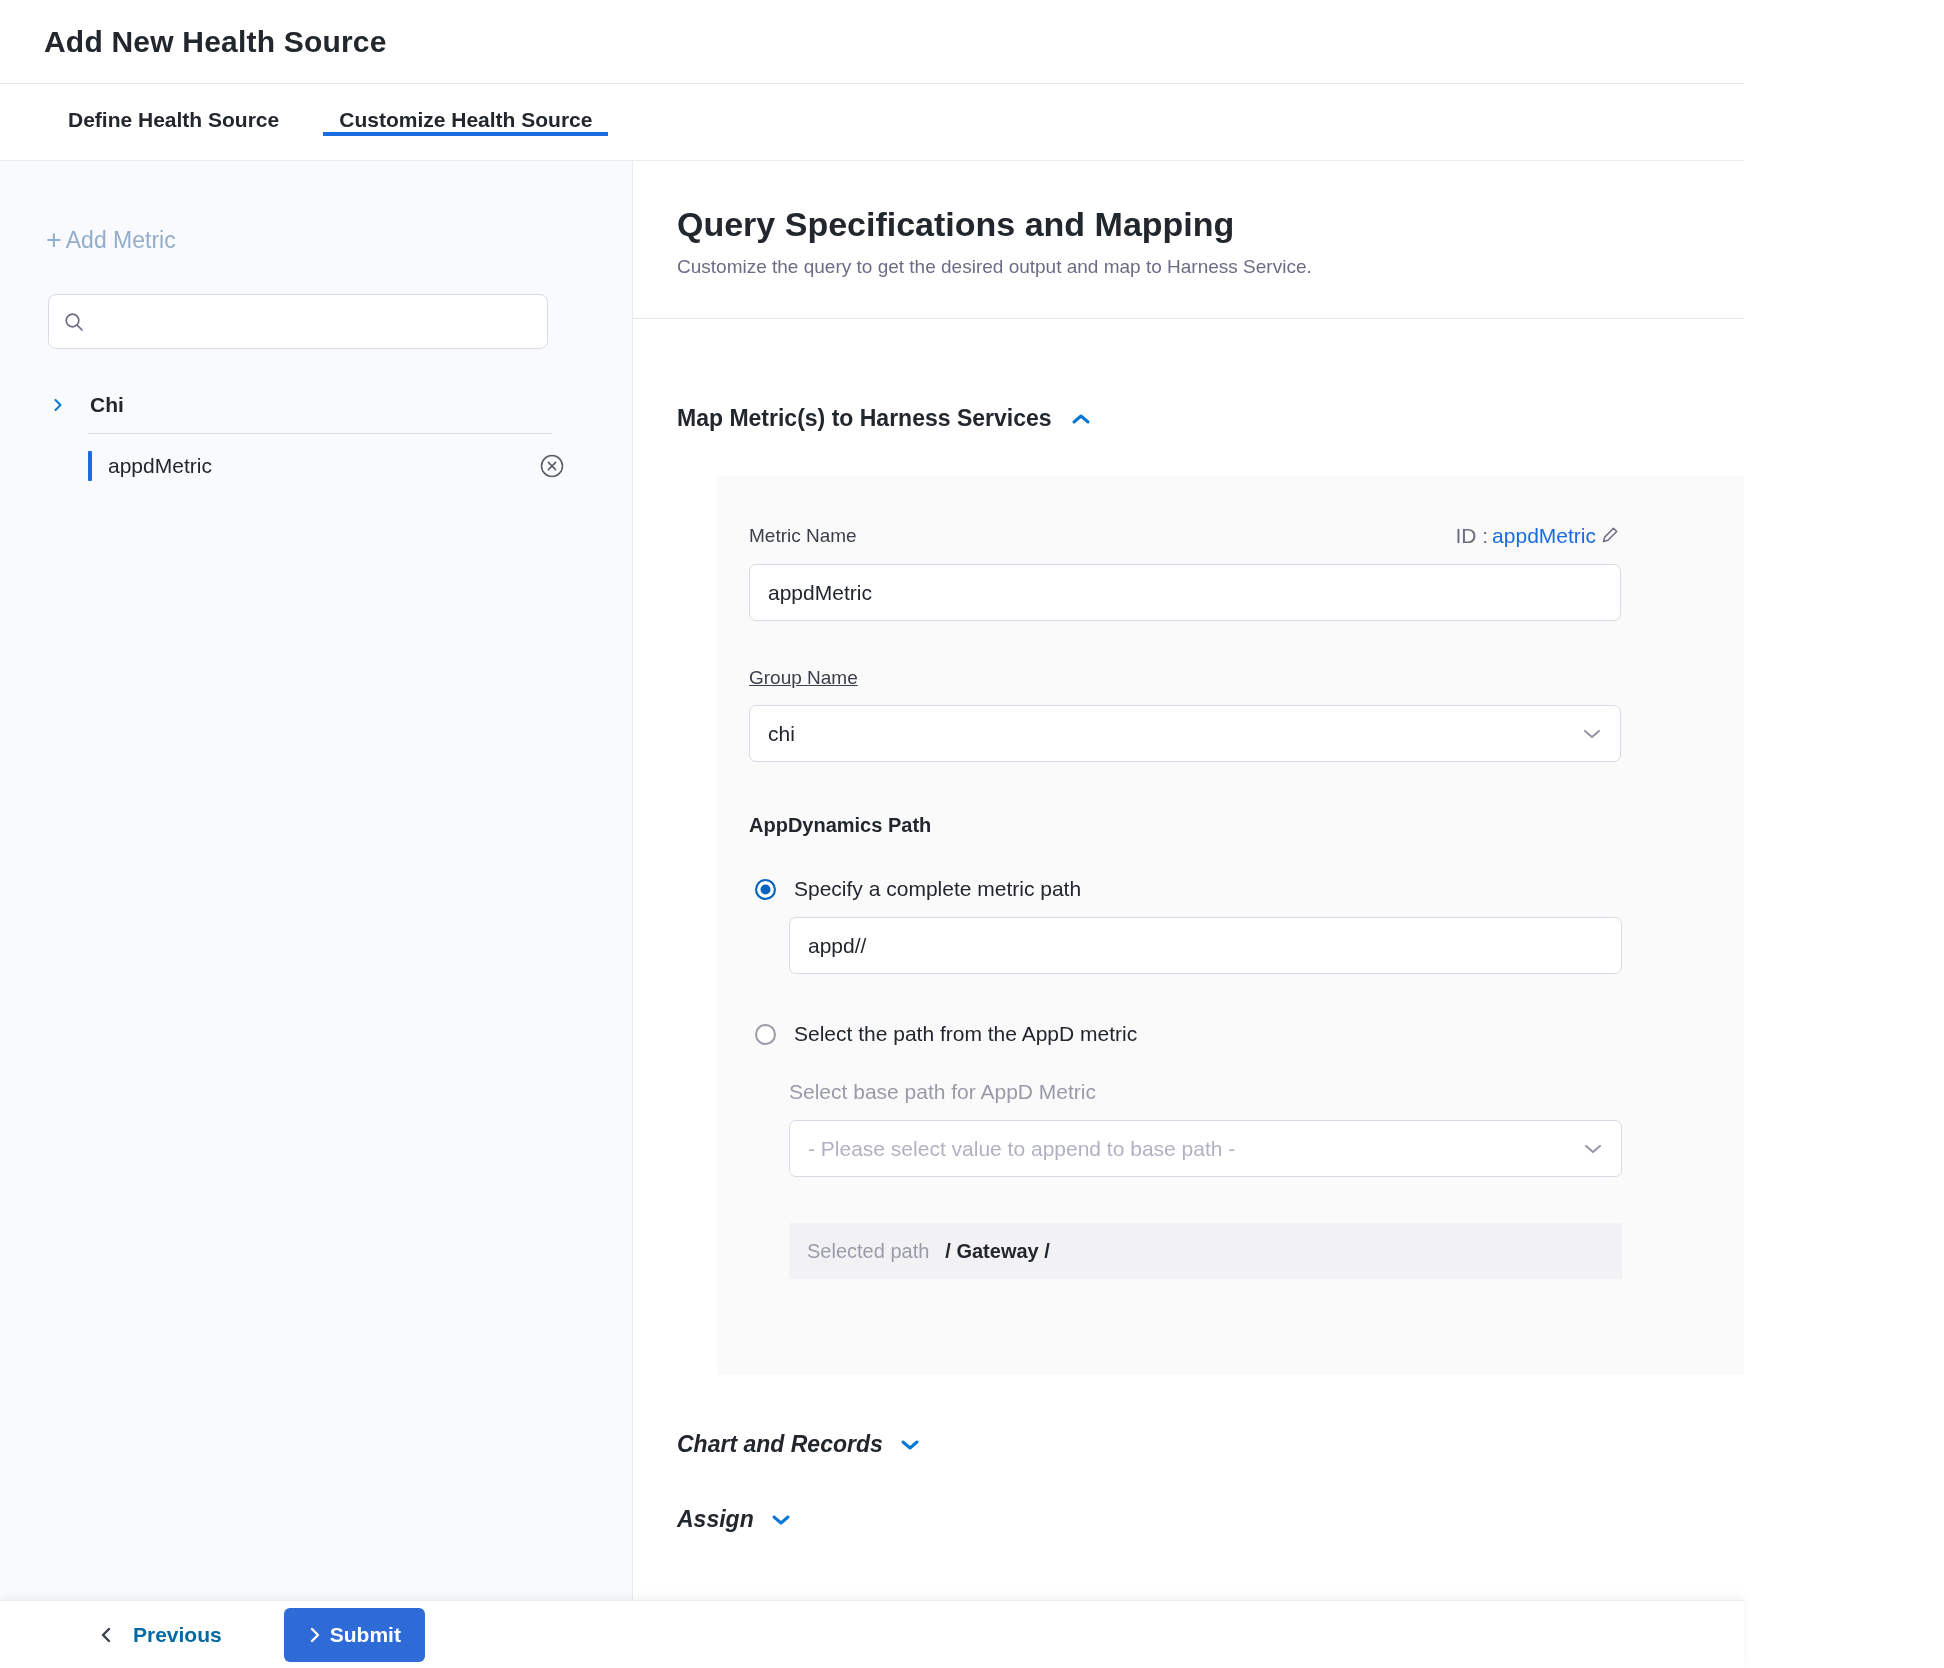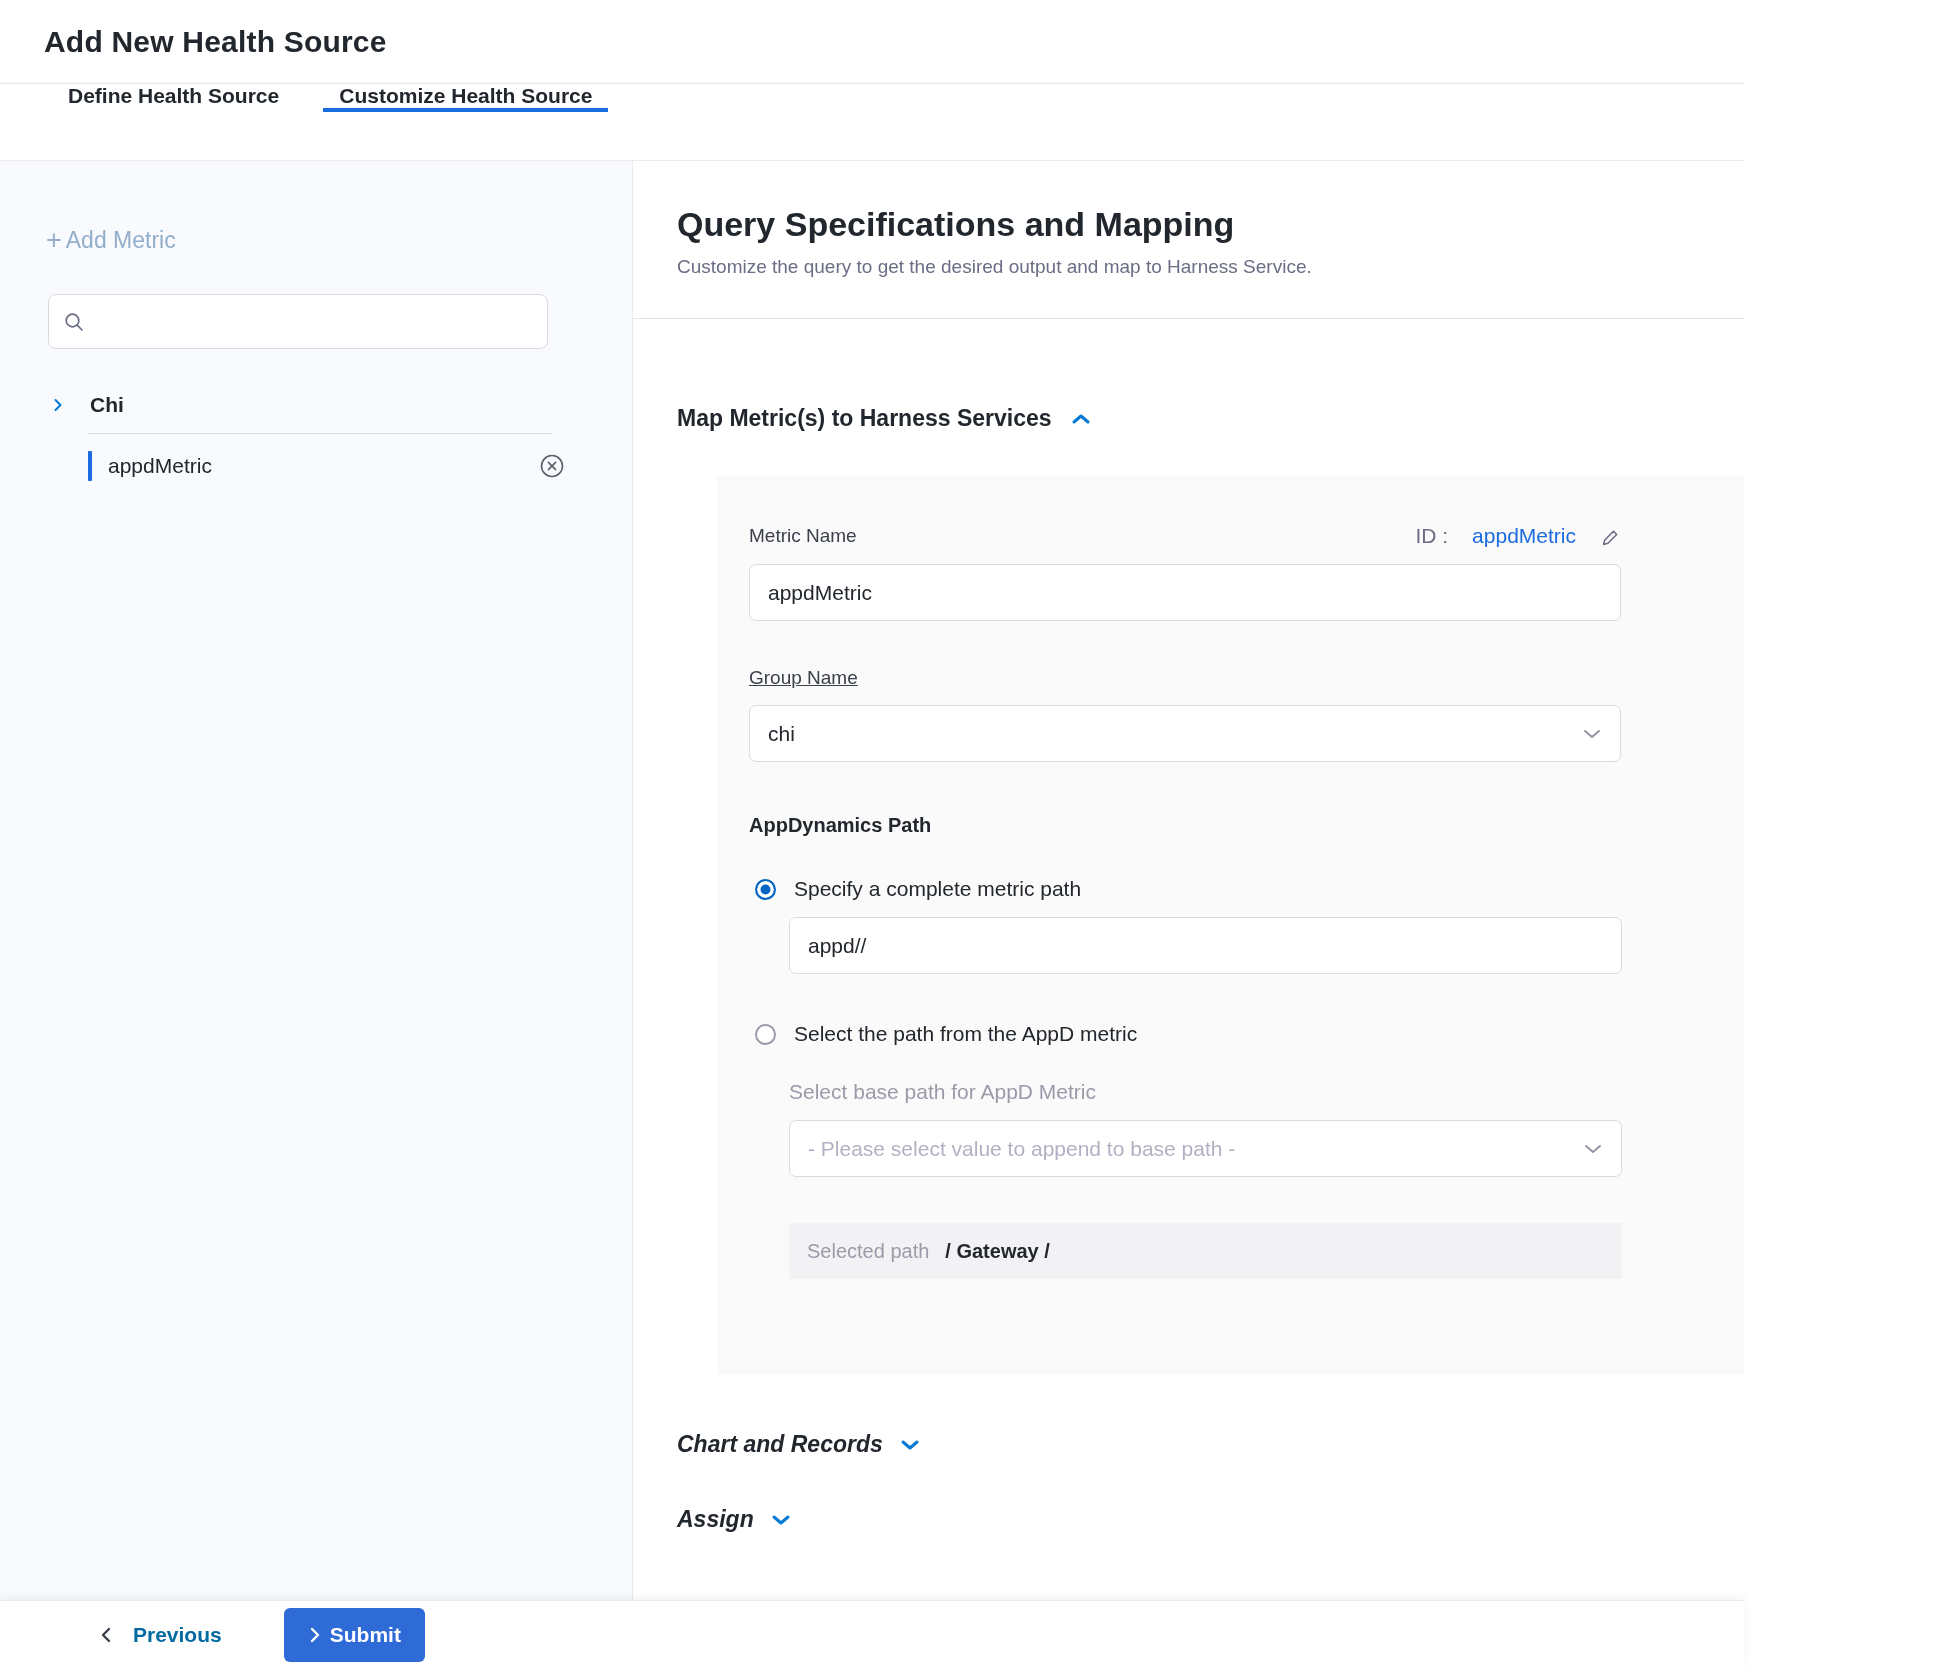--- a/index.html
+++ b/index.html
@@ -18,21 +18,21 @@
     display:flex; align-items:center;
     padding-left:44px;
     border-bottom:1px solid #e6e6ea;
     background:#fff;
   }
   .header-title { font-size:30px; font-weight:700; letter-spacing:.2px; }
 
   
   .tabs {
     height:77px; flex:0 0 77px;
-    display:flex; align-items:flex-start;
+    display:flex; align-items:center;
     padding-left:52px;
     border-bottom:1px solid #ececf0;
     background:#fff;
   }
   .tab {
     display:flex; align-items:center;
     padding:0 16px;
     margin-right:28px;
     font-size:21px; font-weight:600;
     color:#22272d;
@@ -102,21 +102,21 @@
   .panel {
     margin-top:44px; margin-left:40px;
     width:1166px;
     background:#fafafa;
     padding:48px 0 96px 32px;
   }
   .panel-col { width:872px; }
 
   .field-row { display:flex; align-items:center; justify-content:space-between; }
   .field-label { font-size:19px; color:#3a3f4a; }
-  .id-group { display:flex; align-items:flex-end; gap:24px; font-size:21px; }
+  .id-group { display:flex; align-items:flex-start; gap:4px; font-size:21px; }
   .id-prefix { color:#6b6d85; }
   .id-value { color:#1b6ce0; cursor:pointer; }
 
   .text-input {
     margin-top:16px;
     width:872px; height:57px;
     border:1px solid #d9dae5; border-radius:7px;
     background:#fff;
     font-size:21px; font-family:inherit; color:#22272d;
     padding:0 18px; outline:none; display:block;

